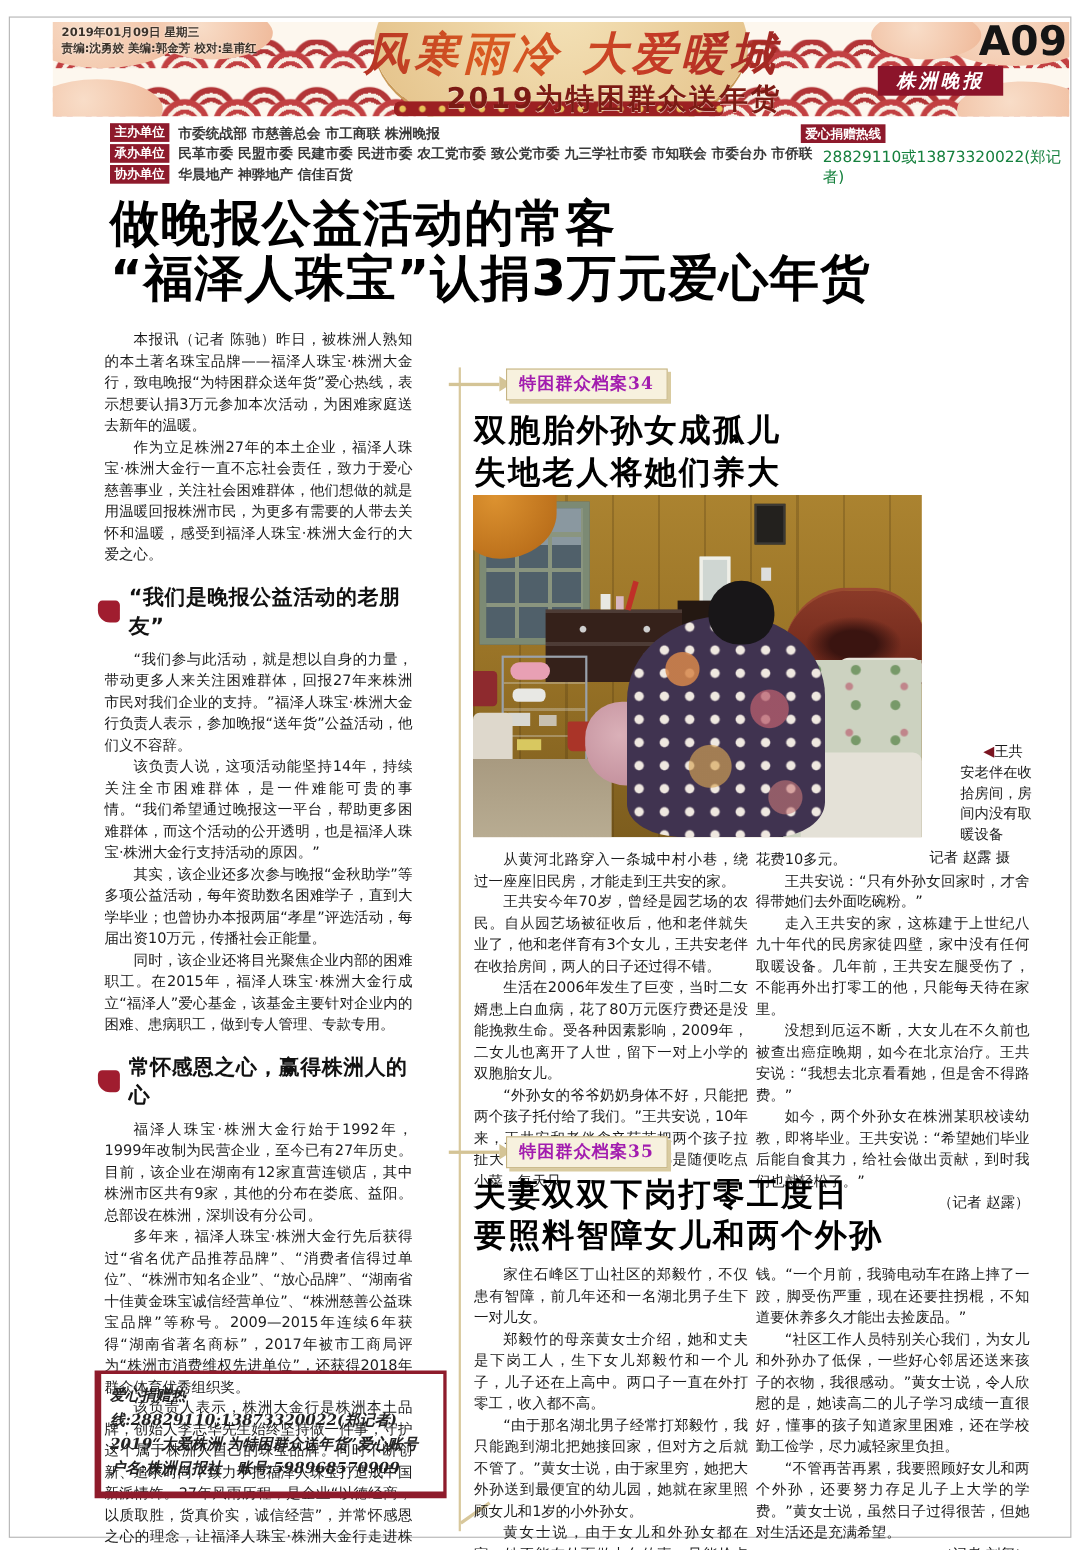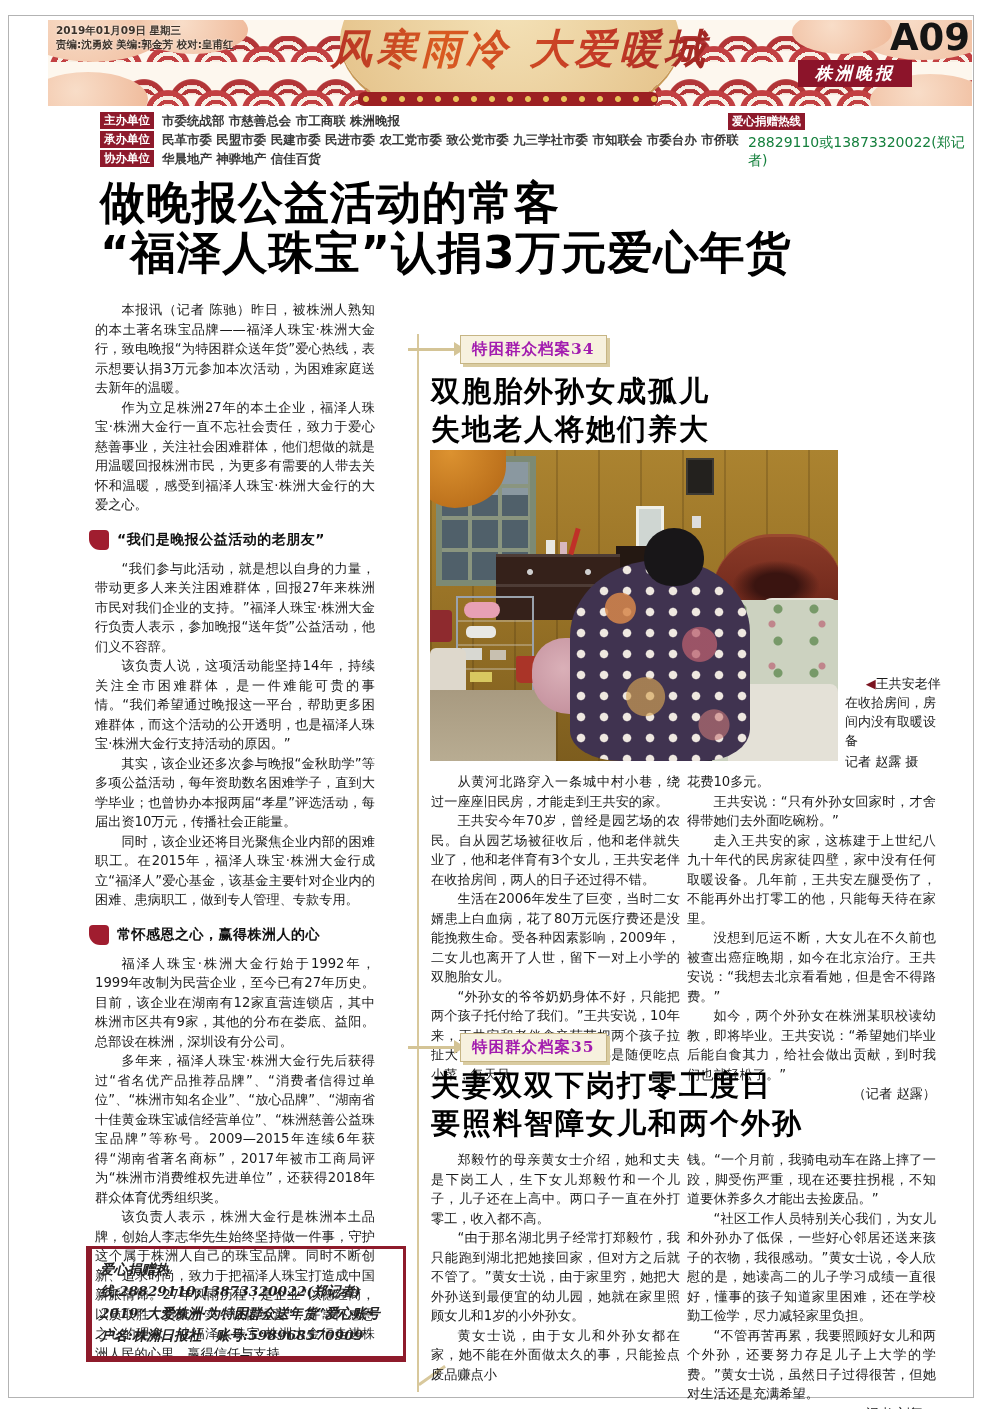--- a/index.html
+++ b/index.html
@@ -46,21 +46,21 @@
   .main-hl { position:absolute; left:100px; color:#000; font-weight:900; letter-spacing:1px; line-height:1; }
   .main-hl.l1 { top:180px; font-size:45px; }
   .main-hl.l2 { top:230px; font-size:45px; }
 
   
   .art p { margin:0; text-indent:2em; font-size:13.2px; line-height:19.5px; text-align:justify; color:#1b1b1b; }
   .art p.noindent { text-indent:0; }
   .col-left { position:absolute; left:95px; top:300px; width:280px; }
   .sec-head { display:flex; align-items:center; margin:15px 0 9px -6px; }
   .sec-icon { width:20px; height:20px; background:#a01d2f; border-radius:4px 4px 4px 11px; margin-right:8px; flex:0 0 auto; }
-  .sec-title { font-size:14px; font-weight:700; color:#111; letter-spacing:0.5px; }
+  .sec-title { font-size:19px; font-weight:700; color:#111; letter-spacing:0.5px; }
 
   .byline { text-align:right; font-size:13.2px; line-height:19.5px; color:#1b1b1b; }
 
   
   .donation-box { position:absolute; left:86px; top:1246px; width:320px; height:116px; border:3px solid #8e1b2b;
     border-left-width:6px; border-bottom-width:6px; padding:9px 8px; }
   .donation-box div { font-family:"DejaVu Serif", serif; font-style:italic; font-weight:600;
     font-size:13.8px; line-height:22px; color:#222; }
 
   
@@ -70,21 +70,21 @@
   .case-arrow { position:absolute; width:46px; height:3px; background:#d4c496; }
   .case-arrow::after { content:""; position:absolute; right:-11px; top:-6px; border-left:11px solid #d4c496;
     border-top:7px solid transparent; border-bottom:7px solid transparent; }
   .case-badge { position:absolute; left:460px; background:#f7f1de; border:1px solid #c6b584; box-shadow:3px 3px 0 #d9cba0;
     padding:3px 11px; font-family:"DejaVu Serif", serif; font-weight:700; font-size:15.5px; color:#a21caf; letter-spacing:1px; }
   .case-hl { position:absolute; left:431px; font-family:"DejaVu Serif", serif; font-weight:900; font-size:29px;
     line-height:38px; letter-spacing:2px; color:#000; }
 
   .case-col { position:absolute; width:249px; }
   .caption { position:absolute; left:845px; top:674px; width:96px; font-size:13px; line-height:19px; color:#1b1b1b; }
-  .caption .cap-text { text-indent:1.6em; }
+  .caption .cap-text { text-indent:1.6em;margin-left:28px; }
   .cap-arrow { color:#7a1420; }
   .cap-credit { margin-top:2px; }
 
   
   .photo { position:absolute; left:430px; top:450px; width:408px; height:311px; overflow:hidden;
     background:linear-gradient(180deg,#ab8330 0%, #9a7427 45%, #7d5d1e 100%); }
   .photo * { position:absolute; }
   .panel-lines { inset:0; background:repeating-linear-gradient(90deg, rgba(60,40,10,.22) 0 2px, transparent 2px 42px); }
   .ph-window { left:6px; top:6px; width:100px; height:130px; border:6px solid #7c8a74;
     background:linear-gradient(180deg,#8a98a0 0 28%, #50606a 28%);
@@ -151,20 +151,21 @@
     <div class="scales right"></div>
     <span class="cloud" style="left:-30px; top:-28px; width:150px; height:70px;"></span>
     <span class="cloud" style="left:90px; top:-14px; width:110px; height:48px;"></span>
     <span class="cloud" style="left:-20px; top:52px; width:120px; height:54px;"></span>
     <span class="cloud" style="right:-26px; top:-26px; width:150px; height:66px;"></span>
     <span class="cloud" style="right:80px; top:-10px; width:100px; height:44px;"></span>
     <span class="cloud" style="right:-18px; top:54px; width:120px; height:52px;"></span>
     <div class="drum"></div>
     <div class="drum-base"></div>
     <div class="banner-title">风寒雨冷 大爱暖城</div>
+    <div class="banner-subtitle">2019为特困群众送年货</div>
     <div class="date-block">
       <div>2019年01月09日 星期三</div>
       <div>责编:沈勇姣 美编:郭金芳 校对:皇甫红</div>
     </div>
     <div class="paper-logo">株洲晚报</div>
     <div class="page-number">A09</div>
   </header>
 
   <div class="org-row" style="top:112px;">
     <span class="org-badge">主办单位</span><span>市委统战部  市慈善总会  市工商联  株洲晚报</span>
@@ -271,20 +272,21 @@
     <div class="byline">（记者 赵露）</div>
   </div>
 
   <div class="case-arrow" style="left:408px; top:1046px;"></div>
   <div class="case-badge" style="top:1033px;">特困群众档案35</div>
   <div class="case-hl" style="top:1066px;">
     <div>夫妻双双下岗打零工度日</div>
     <div>要照料智障女儿和两个外孙</div>
   </div>
   <div class="case-col art" style="left:431px; top:1150px;">
+    <p>家住石峰区丁山社区的郑毅竹，不仅患有智障，前几年还和一名湖北男子生下一对儿女。</p>
     <p>郑毅竹的母亲黄女士介绍，她和丈夫是下岗工人，生下女儿郑毅竹和一个儿子，儿子还在上高中。两口子一直在外打零工，收入都不高。</p>
     <p>“由于那名湖北男子经常打郑毅竹，我只能跑到湖北把她接回家，但对方之后就不管了。”黄女士说，由于家里穷，她把大外孙送到最便宜的幼儿园，她就在家里照顾女儿和1岁的小外孙女。</p>
     <p>黄女士说，由于女儿和外孙女都在家，她不能在外面做太久的事，只能捡点废品赚点小</p>
   </div>
   <div class="case-col art" style="left:687px; top:1150px;">
     <p class="noindent">钱。“一个月前，我骑电动车在路上摔了一跤，脚受伤严重，现在还要拄拐棍，不知道要休养多久才能出去捡废品。”</p>
     <p>“社区工作人员特别关心我们，为女儿和外孙办了低保，一些好心邻居还送来孩子的衣物，我很感动。”黄女士说，令人欣慰的是，她读高二的儿子学习成绩一直很好，懂事的孩子知道家里困难，还在学校勤工俭学，尽力减轻家里负担。</p>
     <p>“不管再苦再累，我要照顾好女儿和两个外孙，还要努力存足儿子上大学的学费。”黄女士说，虽然日子过得很苦，但她对生活还是充满希望。</p>
     <div class="byline">（记者 刘玺）</div>
   </div>

